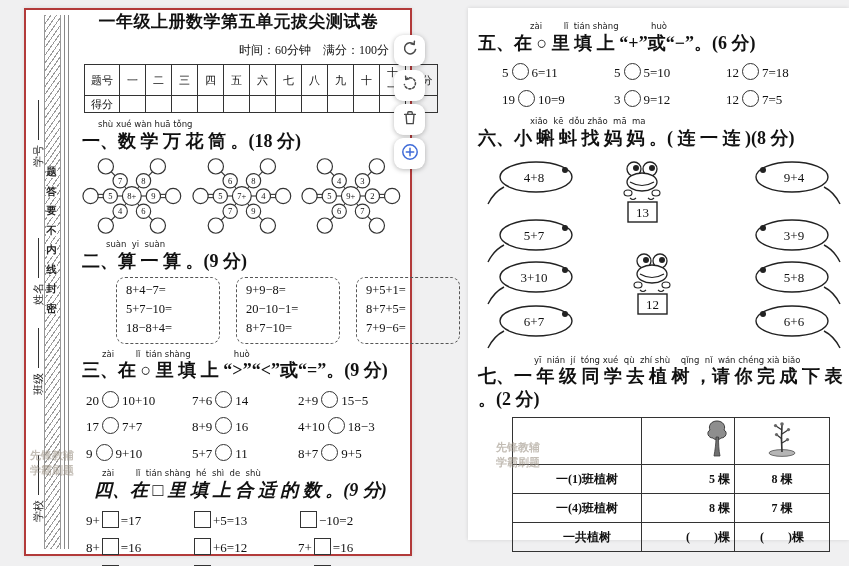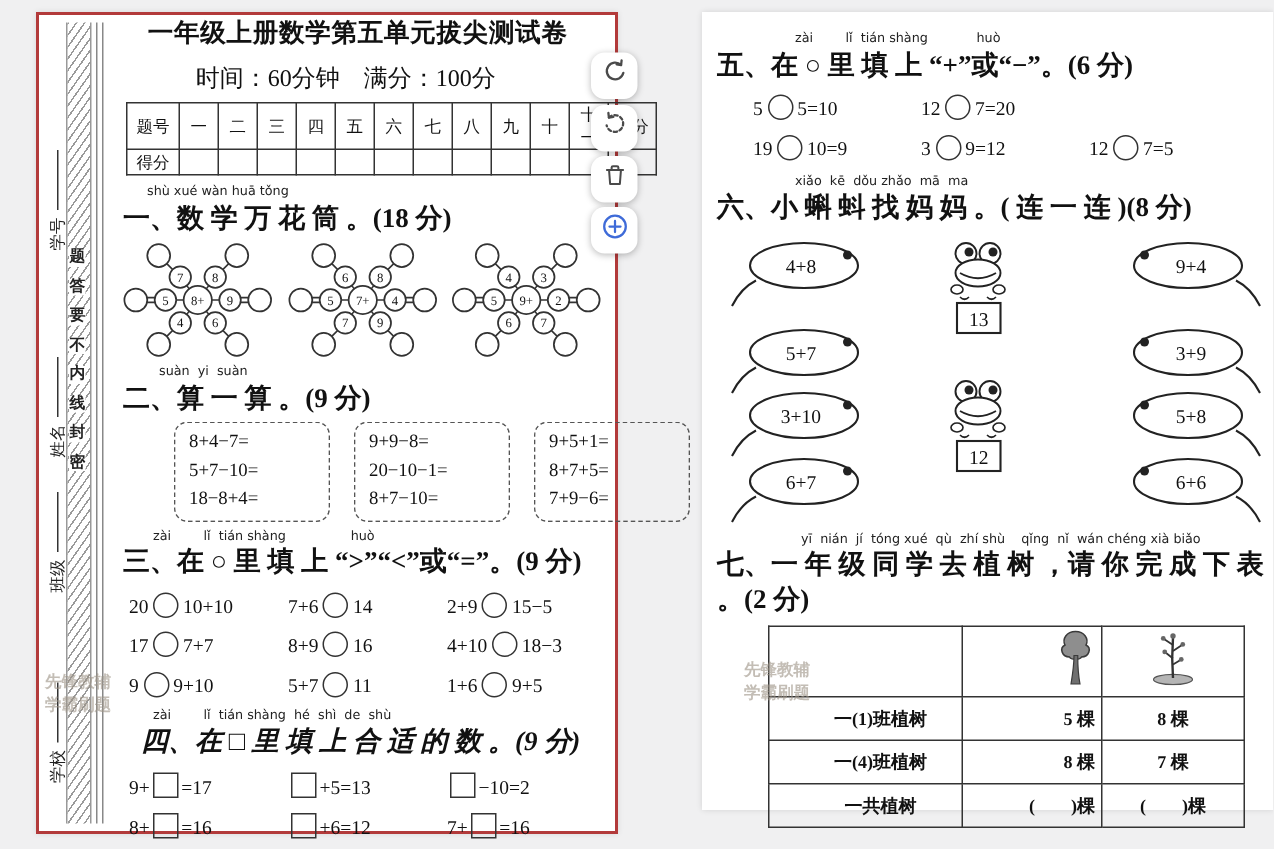--- a/index.html
+++ b/index.html
@@ -17,21 +17,21 @@
   .rule{position:absolute;top:5px;bottom:5px;width:1px;background:#888;}
   .stamps{position:absolute;left:17px;top:156px;width:17px;display:flex;flex-direction:column;gap:8px;align-items:center;}
   .stamps span{background:#fff;font-weight:bold;font-size:10.5px;line-height:1.1;color:#222;}
   .vfield{position:absolute;width:110px;height:14px;display:flex;align-items:center;gap:5px;
           transform:rotate(-90deg);font-size:11px;color:#222;white-space:nowrap;}
   .wline{display:inline-block;width:40px;border-top:1px solid #333;height:0;}
 
   
   .p1c{position:absolute;left:46px;top:0;right:5px;bottom:0;}
   .title{text-align:center;font-size:17px;font-weight:bold;letter-spacing:.5px;}
-  .meta{margin:9px 16px 0 0;text-align:center;font-size:16px;}
+  .meta{margin:9px 16px 0 0;text-align:right;font-size:12px;}
   table.score{border-collapse:collapse;margin:5px 0 0 12px;}
   table.score td{border:1px solid #333;height:16px;min-width:21px;padding:0 2px;font-size:11px;text-align:center;}
   table.score td.cf{min-width:30px;}
   table.score td.cl{min-width:27px;}
   .pinyin{font-family:"DejaVu Sans","Liberation Sans",sans-serif;font-size:8.5px;color:#222;white-space:pre;line-height:1.15;}
   .heading{font-size:18px;font-weight:bold;line-height:1.25;}
   .flowers{display:flex;gap:2px;margin:1px 0 0 6px;}
   .boxes{display:flex;gap:16px;margin:4px 0 0 16px;padding-left:28px;}
   .dash-box{border:1.6px dashed #555;border-radius:9px;padding:3px 9px 4px;font-size:12.5px;line-height:1.55;min-width:84px;}
   .eq-rows{margin-left:14px;}
@@ -282,21 +282,21 @@
             <span class="eq-item"><span>2+9</span><span class="circ"></span><span>15−5</span></span>
           </div>
           <div class="eq-row">
             <span class="eq-item"><span>17</span><span class="circ"></span><span>7+7</span></span>
             <span class="eq-item"><span>8+9</span><span class="circ"></span><span>16</span></span>
             <span class="eq-item"><span>4+10</span><span class="circ"></span><span>18−3</span></span>
           </div>
           <div class="eq-row">
             <span class="eq-item"><span>9</span><span class="circ"></span><span>9+10</span></span>
             <span class="eq-item"><span>5+7</span><span class="circ"></span><span>11</span></span>
-            <span class="eq-item"><span>1+6</span><span class="circ"></span><span>9+5</span></span>
+            <span class="eq-item"><span>8+7</span><span class="circ"></span><span>9+5</span></span>
           </div>
         </div>
     </div>
 
     <div>
       <div class="pinyin" style="margin:8px 0 0 30px;">zài        lǐ  tián shàng  hé  shì  de  shù</div>
       <div class="heading" style="margin-left:22px;font-style:italic;">四、在 □ 里 填 上 合 适 的 数 。(9 分)</div>
       <div class="eq-rows" id="rows4">
           <div class="eq-row">
             <span class="eq-item"><span>9+</span><span class="sq"></span><span>=17</span></span>
@@ -323,22 +323,23 @@
   </div>
 </div>
 
 <div class="page page2">
   <div class="p2c">
     <div>
       <div class="pinyin" style="margin-left:52px;">zài        lǐ  tián shàng            huò</div>
       <div class="heading">五、在 ○ 里 填 上 “+”或“−”。(6 分)</div>
       <div class="eq-rows" id="rows5" style="margin-left:24px;">
           <div class="eq-row">
+            <span class="eq-item"><span>5</span><span class="circ"></span><span>6=11</span></span>
             <span class="eq-item"><span>5</span><span class="circ"></span><span>5=10</span></span>
-            <span class="eq-item"><span>12</span><span class="circ"></span><span>7=20</span></span>
+            <span class="eq-item"><span>12</span><span class="circ"></span><span>7=18</span></span>
           </div>
           <div class="eq-row">
             <span class="eq-item"><span>19</span><span class="circ"></span><span>10=9</span></span>
             <span class="eq-item"><span>3</span><span class="circ"></span><span>9=12</span></span>
             <span class="eq-item"><span>12</span><span class="circ"></span><span>7=5</span></span>
           </div>
         </div>
     </div>
 
     <div>
@@ -386,21 +387,21 @@
               <circle cx="13" cy="12" r="3" fill="#222"></circle>
               <path d="M74 29 Q84 34 90 46" fill="none" stroke="#222" stroke-width="1.4"></path>
               <text x="44" y="24" text-anchor="middle" font-size="13" fill="#111">5+8</text>
             </svg></div>
           <div class="tad" style="left:272px;top:146px;"><svg width="94" height="48" viewBox="0 0 94 48">
               <ellipse cx="42" cy="19" rx="36" ry="15" fill="#fff" stroke="#222" stroke-width="1.4"></ellipse>
               <circle cx="13" cy="12" r="3" fill="#222"></circle>
               <path d="M74 29 Q84 34 90 46" fill="none" stroke="#222" stroke-width="1.4"></path>
               <text x="44" y="24" text-anchor="middle" font-size="13" fill="#111">6+6</text>
             </svg></div>
-          <div class="frog" style="left:152px;top:4px;"><svg width="46" height="68" viewBox="0 0 46 68">
+          <div class="frog" style="left:142px;top:4px;"><svg width="46" height="68" viewBox="0 0 46 68">
               <circle cx="14" cy="9" r="7" fill="#fff" stroke="#222" stroke-width="1.3"></circle>
               <circle cx="30" cy="9" r="7" fill="#fff" stroke="#222" stroke-width="1.3"></circle>
               <circle cx="16" cy="8" r="3" fill="#222"></circle>
               <circle cx="32" cy="8" r="3" fill="#222"></circle>
               <ellipse cx="22" cy="22" rx="15" ry="9" fill="#fff" stroke="#222" stroke-width="1.3"></ellipse>
               <path d="M10 22 Q22 29 34 22" fill="none" stroke="#222" stroke-width="1.2"></path>
               <ellipse cx="8" cy="33" rx="4" ry="3" fill="#fff" stroke="#222" stroke-width="1.1"></ellipse>
               <ellipse cx="36" cy="33" rx="4" ry="3" fill="#fff" stroke="#222" stroke-width="1.1"></ellipse>
               <path d="M10 38 q3 3 6 0 M28 38 q3 3 6 0" fill="none" stroke="#222" stroke-width="1.1"></path>
               <rect x="8" y="42" width="29" height="20" fill="#fff" stroke="#222" stroke-width="1.4"></rect>

